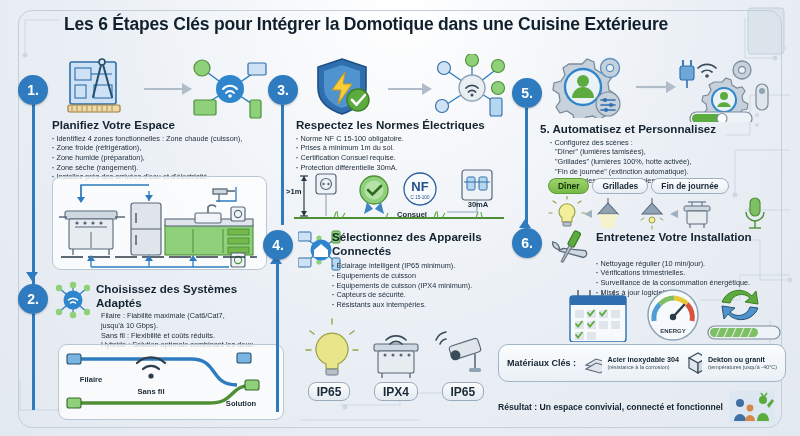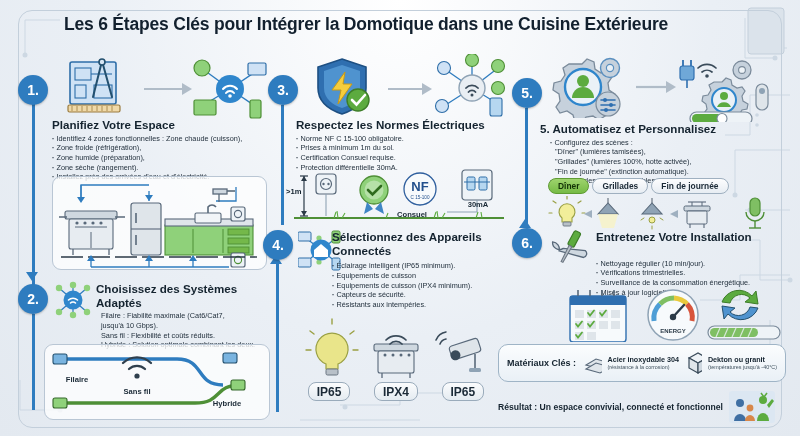--- a/index.html
+++ b/index.html
@@ -309,38 +309,38 @@
   <div class="block" style="left:96px; top:282px; width:175px;">
     <div class="heading">Choisissez des Systèmes Adaptés</div>
     <ul class="bullets">
       <li class="nodash">Filaire : Fiabilité maximale (Cat6/Cat7,</li>
       <li class="nodash">jusqu'à 10 Gbps).</li>
       <li class="nodash">Sans fil : Flexibilité et coûts réduits.</li>
       <li class="nodash">Hybride : Solution optimale combinant les deux.</li>
     </ul>
   </div>
 
-  <div class="panel" style="left:44px; top:344px; width:226px; height:76px;">
+  <div class="panel" style="left:58px; top:344px; width:226px; height:76px;">
     <svg width="224" height="74">
       <path d="M22 14 H132" stroke="#2e7cbf" stroke-width="3.4" fill="none"></path>
       <path d="M132 14 C160 14 150 40 178 40" stroke="#2e7cbf" stroke-width="3.4" fill="none"></path>
       <path d="M22 58 H150 C178 58 168 40 196 40" stroke="#4e8f36" stroke-width="3.4" fill="none"></path>
       <rect x="8" y="9" width="14" height="10" rx="2" fill="#7ab4e0" stroke="#23506f" stroke-width="1.1"></rect>
       <rect x="8" y="53" width="14" height="10" rx="2" fill="#8fd17a" stroke="#35682a" stroke-width="1.1"></rect>
       <rect x="178" y="8" width="14" height="10" rx="2" fill="#7ab4e0" stroke="#23506f" stroke-width="1.1"></rect>
       <rect x="186" y="35" width="14" height="10" rx="2" fill="#8fd17a" stroke="#35682a" stroke-width="1.1"></rect>
       <g fill="none" stroke="#2f3f4d" stroke-width="2.3" stroke-linecap="round">
         <path d="M78 18 a20 20 0 0 1 28 0"></path>
           <path d="M84 24 a12 12 0 0 1 16 0"></path>
       </g>
       <circle cx="92" cy="31" r="2.6" fill="#2f3f4d"></circle>
     </svg>
     <div class="caption" style="position:absolute; left:6px; top:30px; width:52px;">Filaire</div>
     <div class="caption" style="position:absolute; left:64px; top:42px; width:56px;">Sans fil</div>
-    <div class="caption" style="position:absolute; left:152px; top:54px; width:60px;">Hybride</div>
+    <div class="caption" style="position:absolute; left:152px; top:54px; width:60px;">Solution</div>
   </div>
 
   <div class="stepnum" style="left:268px; top:75px;">3.</div>
   <div class="railv" style="left:281px; top:105px; height:120px;"></div>
 
   <svg class="block" style="left:312px; top:56px;" width="62" height="62">
     <path d="M30 3 L54 11 V32 C54 46 42 54 30 58 C18 54 6 46 6 32 V11 Z" fill="#2f6fb0" stroke="#1d4f82" stroke-width="1.6"></path>
     <path d="M30 9 L48 15 V32 C48 43 39 49 30 52 C21 49 12 43 12 32 V15 Z" fill="#4f93cf" stroke="none"></path>
     <path d="M33 16 L20 34 H29 L26 48 L40 28 H31 Z" fill="#f6cd3c" stroke="#c79a17" stroke-width="1"></path>
     <circle cx="46" cy="44" r="11" fill="#5cab3f" stroke="#3d7d28" stroke-width="1.4"></circle>

